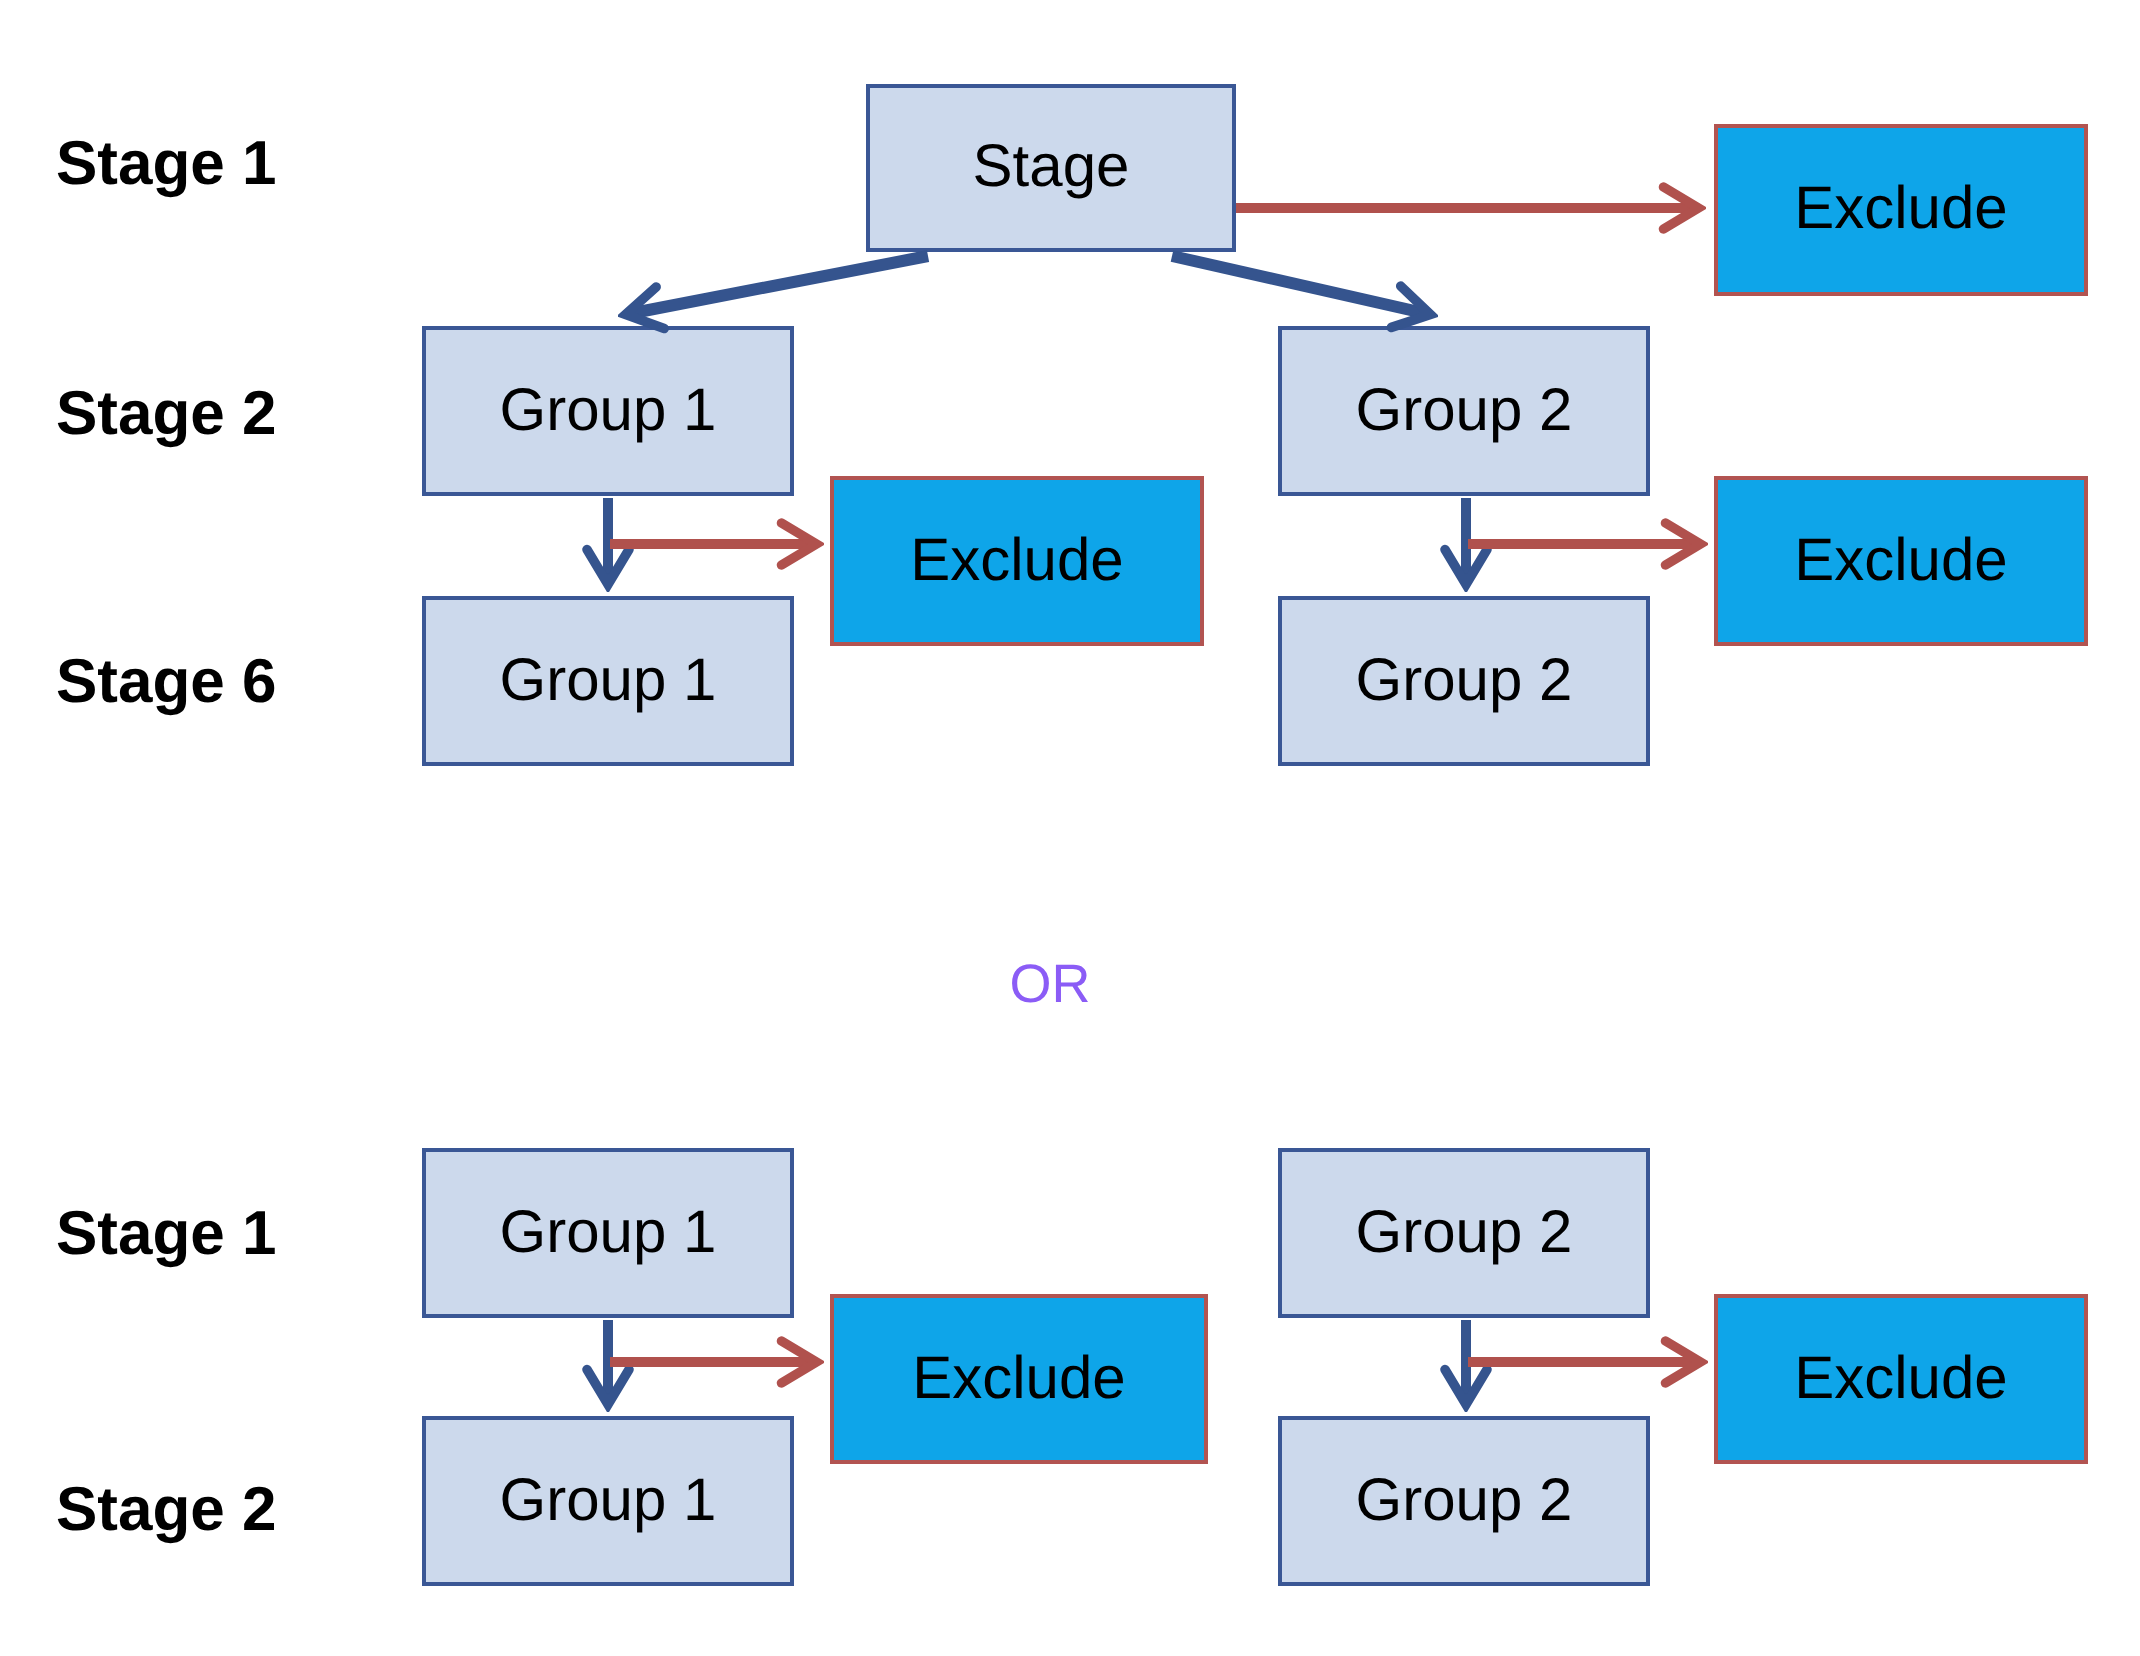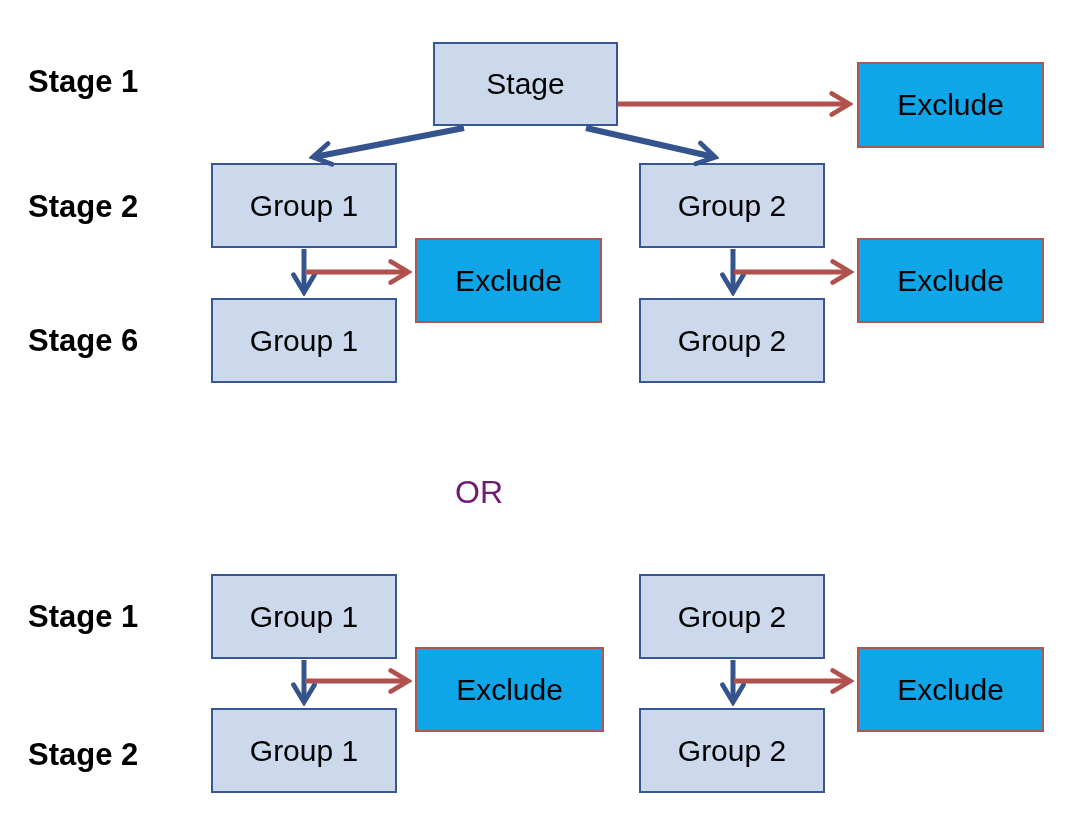--- a/index.html
+++ b/index.html
@@ -37,22 +37,23 @@
     font-weight: 700;
     color: #000000;
     line-height: 36px;
     white-space: nowrap;
   }
   .or-label {
     position: absolute;
     left: 455px;
     top: 468px;
     width: 140px;
-    font-size: 32px;
-    color: #701a75;
+    text-align: center;
+    font-size: 27px;
+    color: #8b5cf6;
     line-height: 48px;
   }
   svg.arrows {
     position: absolute;
     left: 0;
     top: 0;
     pointer-events: none;
   }
 </style>
 </head>

